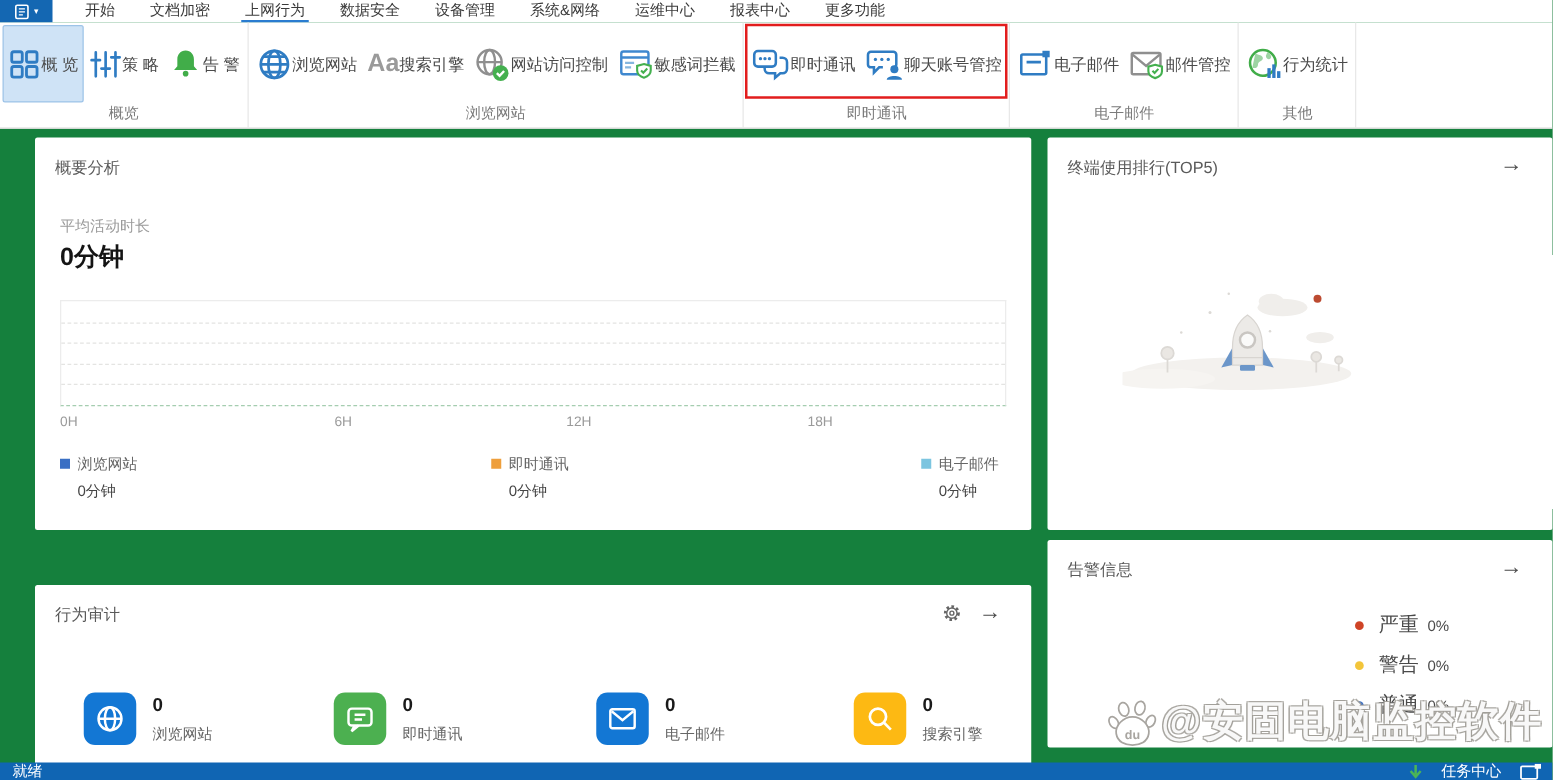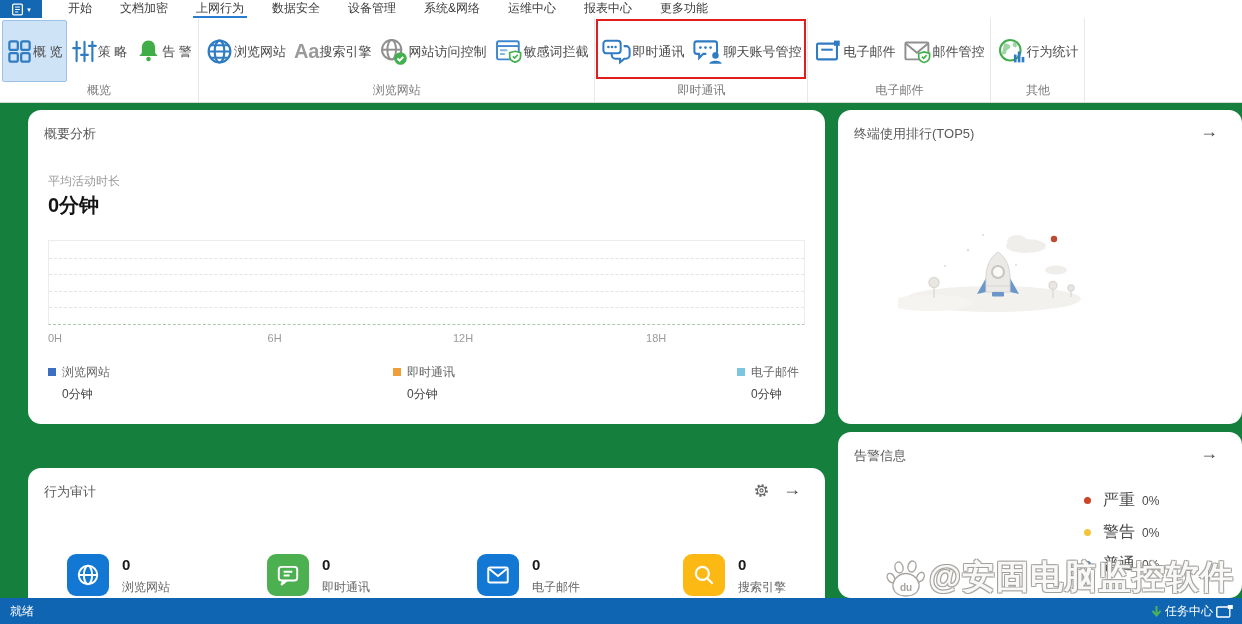--- a/index.html
+++ b/index.html
@@ -21,21 +21,21 @@
   .rbuttons { flex:1; display:flex; align-items:flex-start; padding-top:2px; }
   .rbtn { display:flex; flex-direction:row; align-items:center; justify-content:flex-start; padding:2px 3px; height:62px; min-width:46px; border:1px solid transparent; border-radius:2px; }
   .rbtn .icon { height:36px; display:flex; align-items:center; justify-content:center; }
   .rbtn .lbl { font-size:13px; color:#4a4a4a; white-space:nowrap; margin-top:1px; }
   .rbtn.selected { background:#cfe3f6; border-color:#9dc3e8; }
   .rgroup-label { text-align:center; font-size:12px; color:#7b7b7b; height:20px; line-height:17px; white-space:nowrap; }
   .aa-glyph { font-size:20px; color:#9a9a9a; font-weight:600; line-height:1; }
   .red-frame { position:absolute; left:1px; right:1px; top:1px; height:60px; border:2px solid; pointer-events:none; z-index:5; }
 
   
-  .panel { position:absolute; background:#fff; border-radius:13px; }
+  .panel { position:absolute; background:#fff; border-radius:2px; }
   #panel-summary { left:28px; top:110px; width:797px; height:314px; }
   #panel-ranking { left:838px; top:110px; right:0; height:314px; }
   #panel-audit   { left:28px; top:432px; width:797px; height:166px;margin-top:36px; }
   #panel-alarm   { left:838px; top:432px; right:0; height:166px; }
   .panel-title { position:absolute; left:16px; top:15px; font-size:13px; color:#5a5a5a; }
   .panel-arrow { position:absolute; right:24px; top:11px; font-size:18px; color:#4a4a4a; }
   .panel-gear  { position:absolute; right:56px; top:15px; }
 
   
   .metric-label { position:absolute; left:20px; top:63px; font-size:12px; color:#9b9b9b; }
@@ -60,23 +60,23 @@
   .alarm-list { position:absolute; left:246px; top:62px; }
   .alarm-row { display:flex; align-items:center; height:13px; margin-bottom:19px; }
   .alarm-dot { width:7px; height:7px; border-radius:50%; margin-right:12px; }
   .alarm-lab { font-size:16px; color:#4a4a4a; }
   .alarm-val { font-size:12px; color:#4a4a4a; margin-left:7px; }
 
   
   .illus { position:absolute; left:60px; top:100px; }
 
   
-  .statusbar { position:absolute; left:0; right:0; bottom:0; height:26px; color:#fff; display:flex; align-items:center; font-size:12px; }
+  .statusbar { position:absolute; left:0; right:0; bottom:0; height:14px; color:#fff; display:flex; align-items:center; font-size:12px; }
   .sb-left { margin-left:10px; }
-  .sb-right { margin-left:auto; display:flex; align-items:center; gap:3px; margin-right:9px; }
+  .sb-right { margin-left:auto; display:flex; align-items:center; gap:15px; margin-right:9px; }
 
   
   .watermark { position:absolute; right:8px; bottom:24px; display:flex; align-items:center; gap:2px; z-index:50; pointer-events:none; }
   .wm-text { font-size:33px; font-weight:bold; letter-spacing:1px; color:rgba(255,255,255,0.93);
              text-shadow:-1px -1px 0 rgba(160,157,152,.85), 1px -1px 0 rgba(160,157,152,.85),
                          -1px 1px 0 rgba(160,157,152,.85), 1px 1px 0 rgba(160,157,152,.85); }
 </style>
 </head>
 <body>
 

